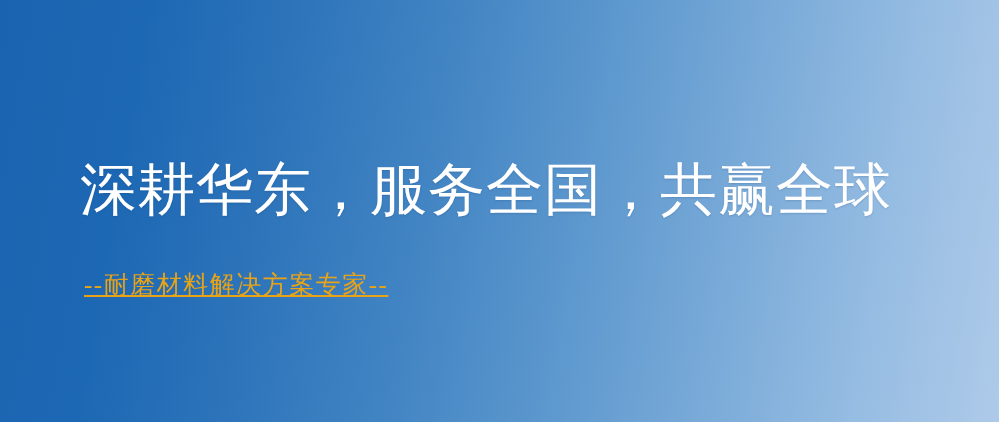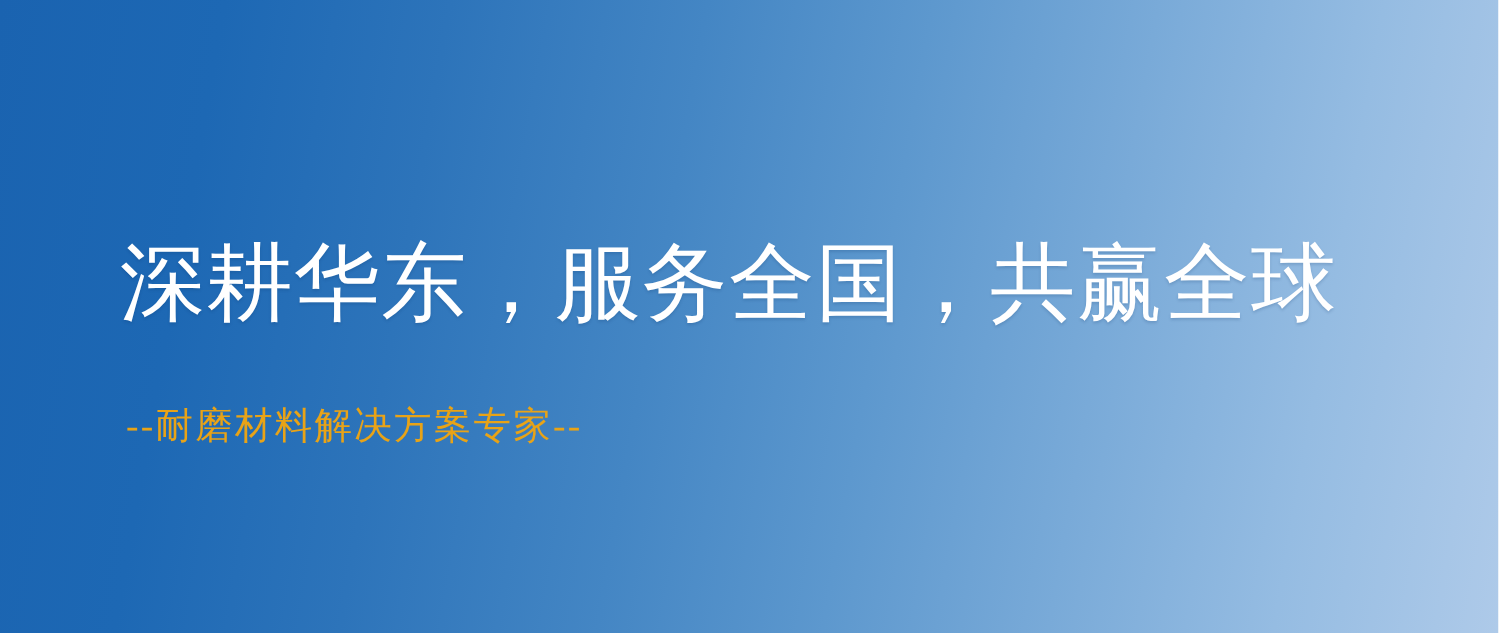--- a/index.html
+++ b/index.html
@@ -44,20 +44,21 @@
   #subtitle {
     position: absolute;
     left: 84px;
     top: 268px;
     color: #e8a317;
     font-family: "Liberation Serif", "DejaVu Serif", serif;
     font-size: 25px;
     line-height: 34px;
     letter-spacing: 1.5px;
     white-space: nowrap;
+    text-decoration: underline;
   }
 
   
   #logo {
     position: absolute;
     left: 748px;
     top: 296px;
     width: 251px;
     height: 126px;
   }

